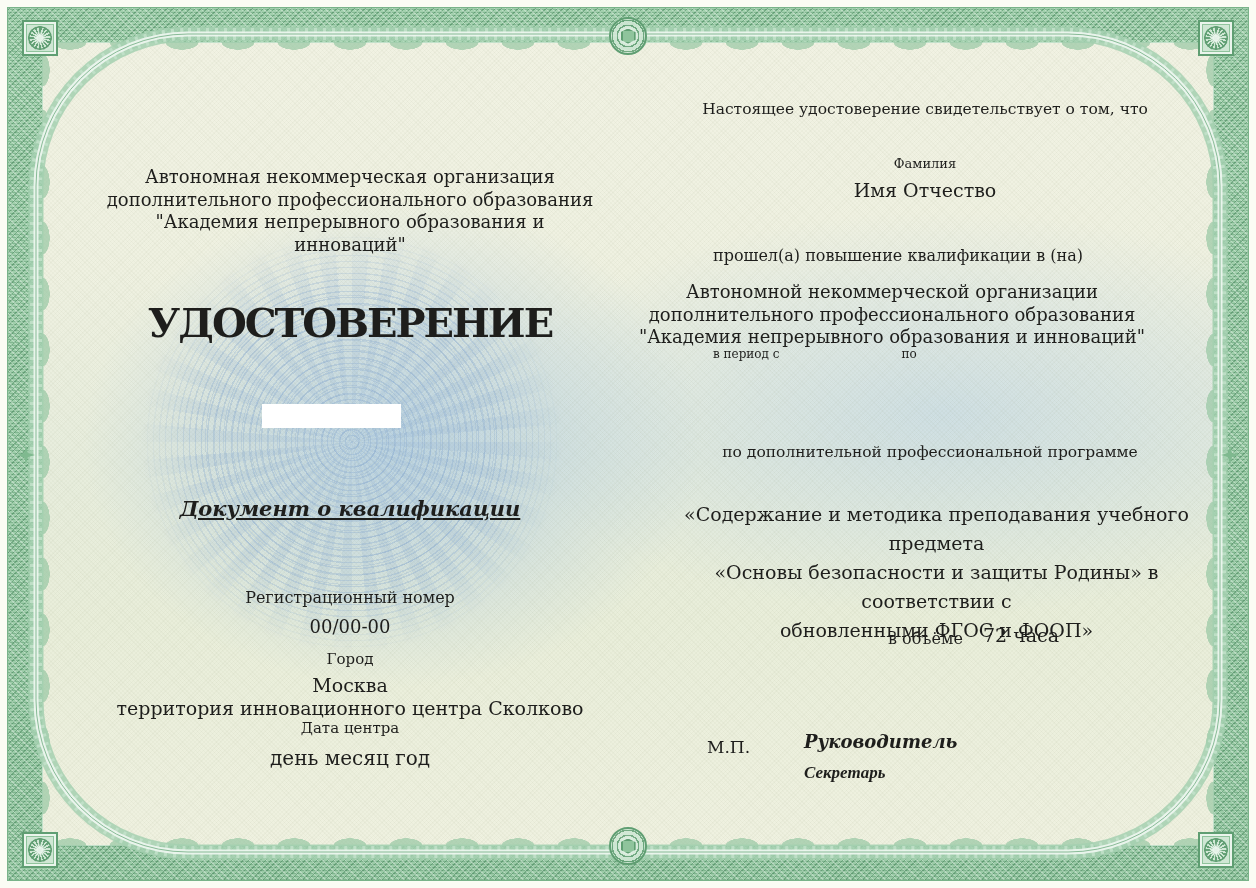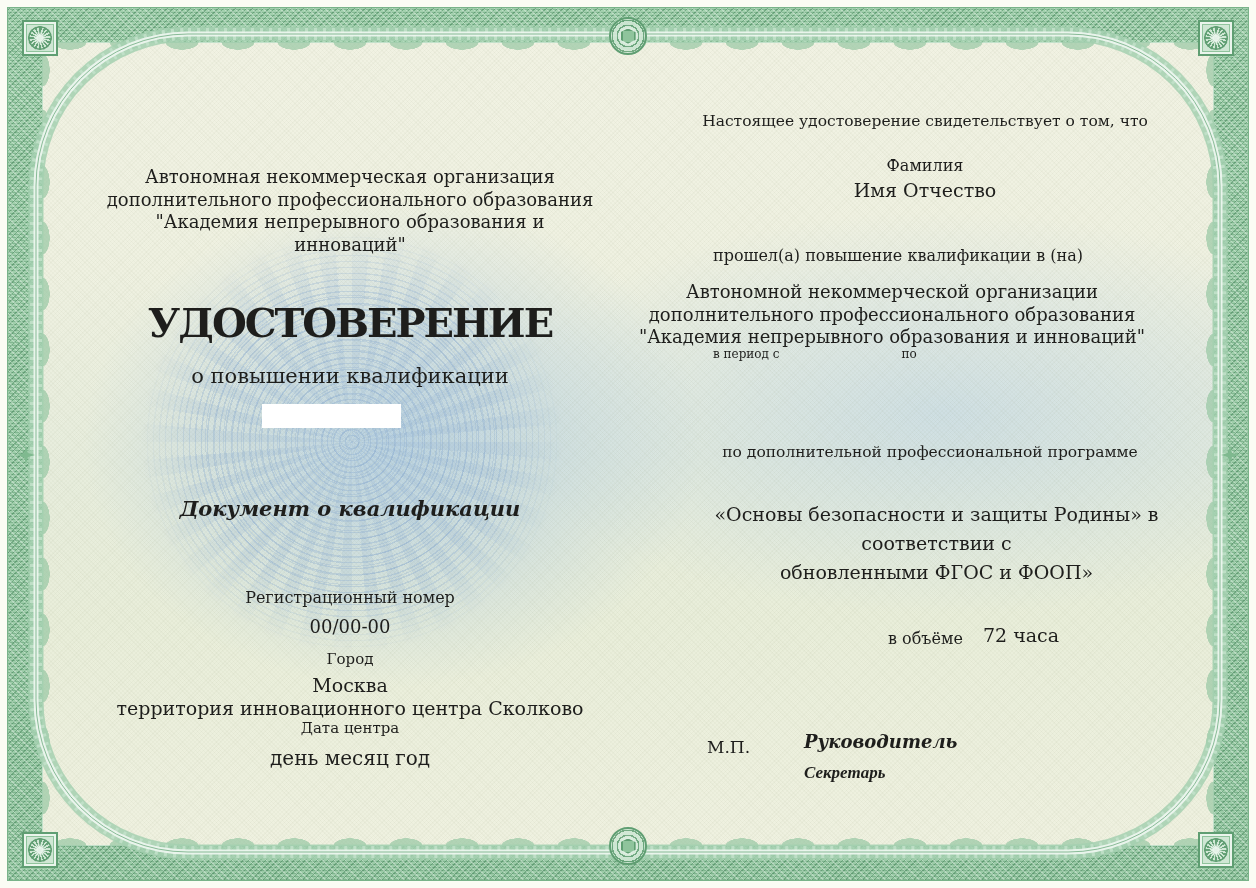--- a/index.html
+++ b/index.html
@@ -97,30 +97,30 @@
     z-index:1;
   }
   
   .txt{position:absolute;inset:0;z-index:10;}
   .blk{position:absolute;text-align:center;}
   .c-left{left:100px;width:500px;}
   .l-org{top:166px;font-size:18px;line-height:22.5px;}
   .l-title{top:298px;font-size:40px;font-weight:700;letter-spacing:-2px;line-height:50px;}
   .l-sub{top:364px;font-size:21px;}
   .whitebox{position:absolute;left:262px;top:404px;width:139px;height:24px;background:#ffffff;z-index:9;}
-  .l-doctype{top:496px;font-size:21px;font-style:italic;font-weight:600;}
+  .l-doctype{top:496px;font-size:21px;font-style:italic;font-weight:600;text-decoration:underline;}
   .l-reglab{top:588px;font-size:16px;}
   .l-regnum{top:616px;font-size:18px;}
   .l-citylab{top:650px;font-size:15px;}
   .l-city{top:674px;font-size:19px;}
   .l-terr{top:697px;font-size:19px;}
   .l-datelab{top:719px;font-size:15px;}
   .l-date{top:746px;font-size:20px;}
-  .r-statement{left:655px;width:540px;top:112px;font-size:15.5px;}
-  .r-surname{left:655px;width:540px;top:156px;font-size:16px;}
+  .r-statement{left:655px;width:540px;top:100px;font-size:15.5px;}
+  .r-surname{left:655px;width:540px;top:156px;font-size:13px;}
   .r-name{left:655px;width:540px;top:179px;font-size:19px;}
   .r-completed{left:628px;width:540px;top:246px;font-size:16px;}
   .r-org{left:622px;width:540px;top:281px;font-size:18px;line-height:22.5px;}
   .r-period{left:713px;top:347px;font-size:12px;text-align:left;white-space:nowrap;}
   .r-period .gap{display:inline-block;width:122px;}
   .r-proglab{left:660px;width:540px;top:443px;font-size:15.5px;}
   .r-prog{left:664px;width:545px;top:500px;font-size:19px;line-height:29px;}
   .r-vollab{left:888px;top:629px;font-size:16px;text-align:left;}
   .r-volval{left:983px;top:624px;font-size:19px;text-align:left;}
   .r-seal{left:707px;top:737px;font-size:17px;text-align:right;}
@@ -176,21 +176,20 @@
   <div class="whitebox"></div>
 
   <div class="txt">
 
     <div class="blk c-left l-org">
       <div>Автономная некоммерческая организация</div>
       <div>дополнительного профессионального образования</div>
       <div>"Академия непрерывного образования и инноваций"</div>
     </div>
     <div class="blk c-left l-title">УДОСТОВЕРЕНИЕ</div>
-    <div class="blk c-left l-sub">о повышении квалификации</div>
     <div class="blk c-left l-doctype">Документ о квалификации</div>
     <div class="blk c-left l-reglab">Регистрационный номер</div>
     <div class="blk c-left l-regnum">00/00-00</div>
     <div class="blk c-left l-citylab">Город</div>
     <div class="blk c-left l-city">Москва</div>
     <div class="blk c-left l-terr">территория инновационного центра Сколково</div>
     <div class="blk c-left l-datelab">Дата центра</div>
     <div class="blk c-left l-date">день месяц год</div>
 
     <div class="blk r-statement">Настоящее удостоверение свидетельствует о том,  что</div>
@@ -200,20 +199,21 @@
     <div class="blk r-org">
       <div>Автономной некоммерческой организации</div>
       <div>дополнительного профессионального образования</div>
       <div>"Академия непрерывного образования и инноваций"</div>
     </div>
     <div class="blk r-period">
       <span>в период с</span><span class="gap"></span><span>по</span>
     </div>
     <div class="blk r-proglab">по дополнительной профессиональной программе</div>
     <div class="blk r-prog">
+      <div>«Содержание и методика преподавания учебного предмета</div>
       <div>«Основы безопасности и защиты Родины» в соответствии с</div>
       <div>обновленными ФГОС и ФООП»</div>
     </div>
     <div class="blk r-vollab">в объёме</div>
     <div class="blk r-volval">72 часа</div>
     <div class="blk r-seal">М.П.</div>
     <div class="blk r-head">Руководитель</div>
     <div class="blk r-secr">Секретарь</div>
 
   </div>

